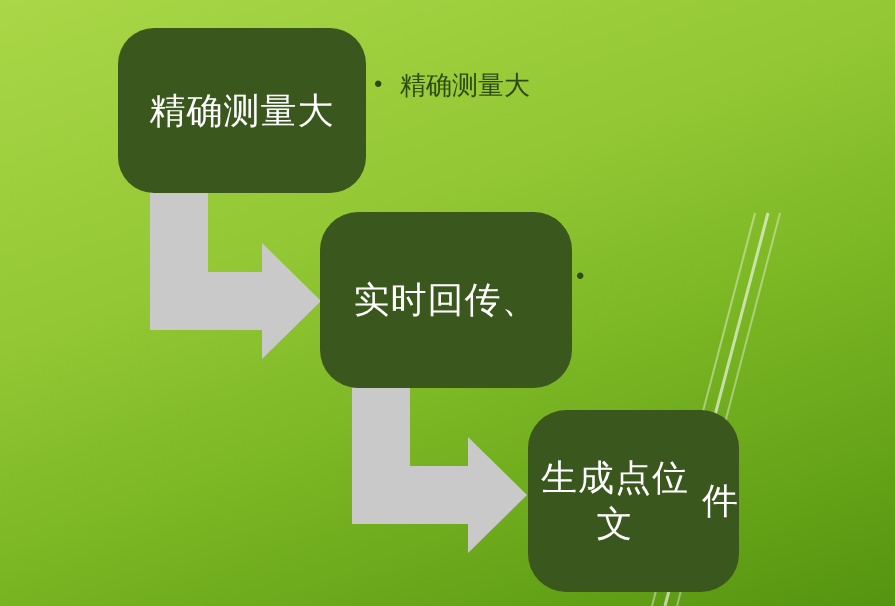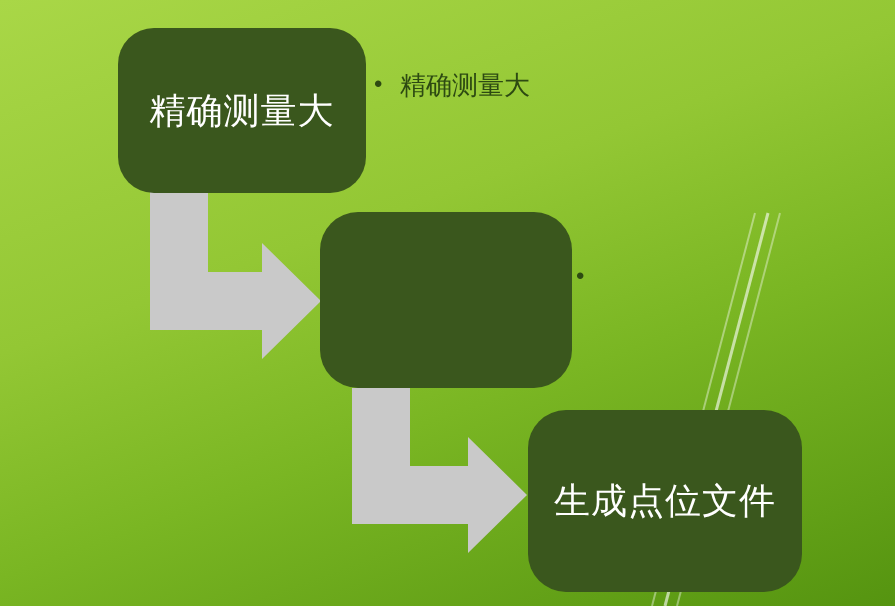--- a/index.html
+++ b/index.html
@@ -31,21 +31,21 @@
     flex-direction: row;
     align-items: center;
     justify-content: center;
     text-align: center;
     font-size: 36px;
     line-height: 1.27;
     letter-spacing: 1px;
   }
   .box-measure   { left: 118px; top: 28px;  width: 248px; height: 165px; border-radius: 36px; }
   .box-transmit  { left: 320px; top: 212px; width: 252px; height: 176px; }
-  .box-generate  { left: 528px; top: 410px; width: 274px; height: 182px; }
+  .box-generate  { left: 528px; top: 410px; width: 211px; height: 182px; }
 
   .bullet {
     position: absolute;
     z-index: 2;
     color: #2d4a12;
     font-size: 26px;
     line-height: 1.35;
     display: flex;
     align-items: flex-start;
   }
@@ -73,20 +73,21 @@
       <polygon points="150,192 208,192 208,272 262,272 262,243 321,301 262,359 262,330 150,330"></polygon>
       <polygon points="352,388 410,388 410,466 468,466 468,437 527,495 468,553 468,524 352,524"></polygon>
     </g>
   </svg>
 
   <div class="flow-box box-measure">
     <div>精确测量大</div>
   </div>
 
   <div class="flow-box box-transmit">
+    <div>实时回传、</div>
   </div>
 
   <div class="flow-box box-generate">
     <div>生成点位文</div>
     <div>件</div>
   </div>
 
   <div class="bullet bullet-1">
     <span class="marker">•</span>
     <div>

